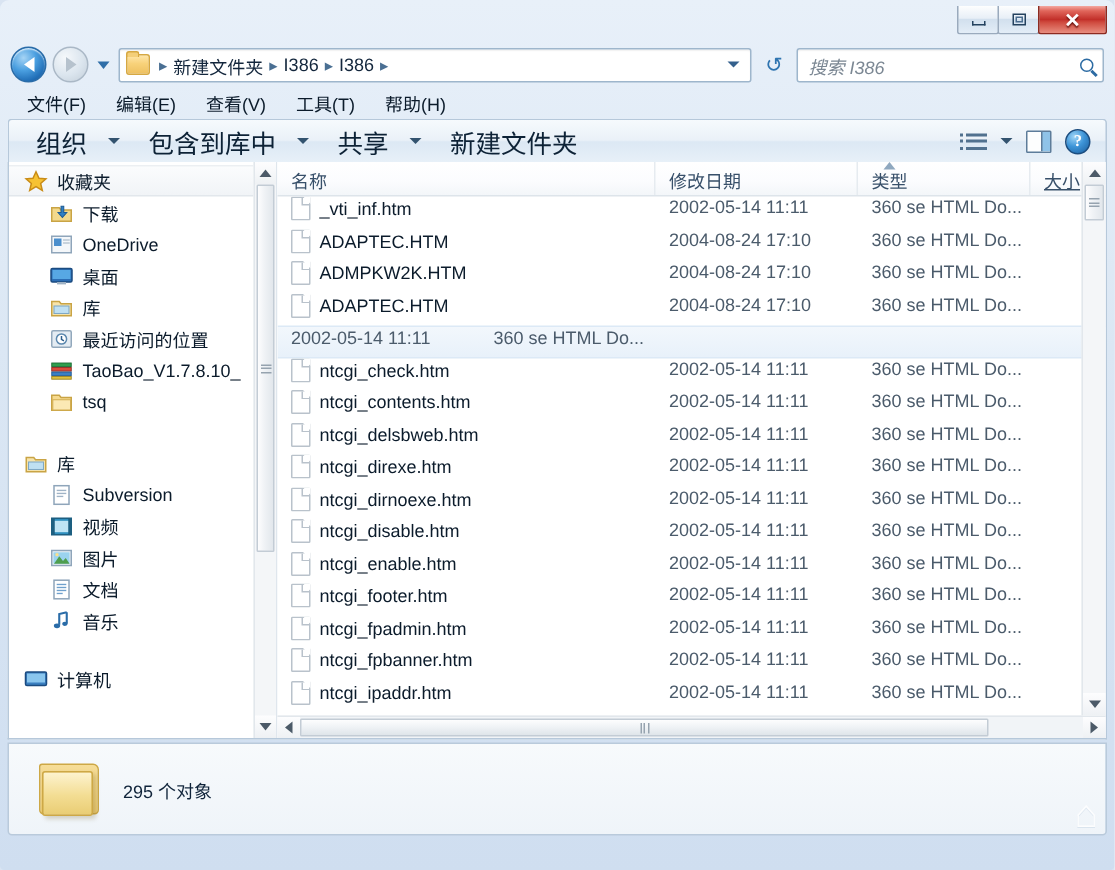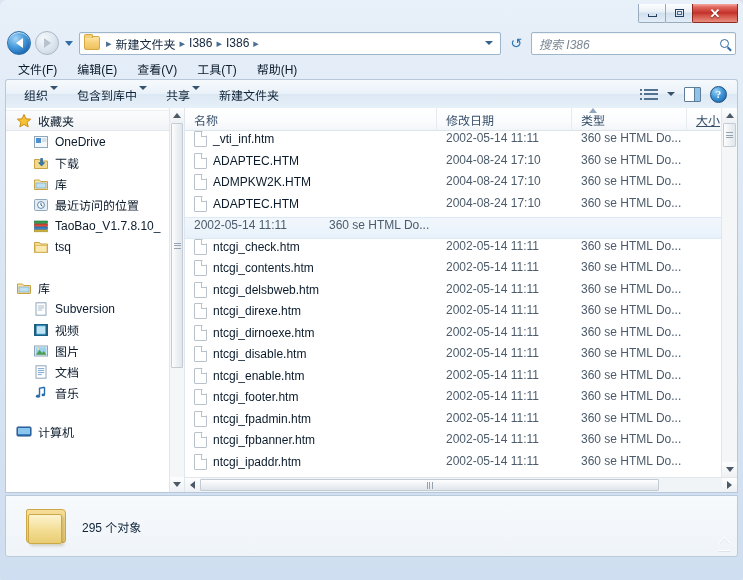--- a/index.html
+++ b/index.html
@@ -168,23 +168,23 @@
     height: 29px;
     background: linear-gradient(180deg,#f6fafd 0%, #eaf1f8 48%, #dce8f4 52%, #e7f0f8 100%);
     border: 1px solid #b6c8da;
     border-bottom: none;
     border-radius: 3px 3px 0 0;
     display:flex;align-items:center;
     padding: 0 6px 0 10px;
     gap: 0;
   }
   .cmd-item {
-    display:flex;align-items:flex-start;gap:2px;
+    display:flex;align-items:center;gap:14px;
     padding: 3px 11px 3px 8px;
-    color:#0d2236; font-size:12px;
+    color:#0d2236; font-size:17px;
   }
   .caret-dn { width:0;height:0;border-left:4px solid transparent;border-right:4px solid transparent;border-top:4px solid #33536f; }
   #cmd-right { margin-left:auto; display:flex; align-items:center; gap:9px; padding-right:4px;}
   .viewicon { width:14px;height:11px; display:flex;flex-direction:column;justify-content:space-between; }
   .viewicon i { display:block;height:2px;background:#51718f;width:100%; position:relative;}
   .viewicon i::before{content:"";position:absolute;left:-4px;top:0;width:2px;height:2px;background:#51718f;}
   .panebtn {
     width:17px;height:15px;border:1px solid #5d7c9a;background:#fdfefe;border-radius:1px;
     display:flex; position:relative; overflow:hidden;
   }
@@ -478,36 +478,44 @@
         <div class="nav-group">
           <div class="nav-row header selected">
             <svg class="nav-ico" viewBox="0 0 16 16">
               <polygon points="8,1.5 10,5.8 14.6,6.2 11.1,9.3 12.2,13.9 8,11.4 3.8,13.9 4.9,9.3 1.4,6.2 6,5.8" fill="#f6c233" stroke="#c98c16" stroke-width="1"></polygon>
             </svg>
             <span>收藏夹</span>
           </div>
 
           <div class="nav-row child">
             <svg class="nav-ico" viewBox="0 0 16 16">
+              <path d="M1.5 4.5h5l1.2 1.5h6.8v7.5h-13z" fill="#f3d98c" stroke="#c9a445"></path>
+              <path d="M9.5 3.5v4.2h2L8.6 11 5.7 7.7h2V3.5z" fill="#2f7fc4" stroke="#1d5b94" stroke-width=".7"></path>
+            </svg>
+            <span>下载</span>
+          </div>
+
+          <div class="nav-row child">
+            <svg class="nav-ico" viewBox="0 0 16 16">
               <rect x="1.5" y="2.5" width="13" height="11" fill="#f4f7fa" stroke="#8fa5ba"></rect>
               <rect x="3" y="4" width="5" height="5" fill="#4b8fcd"></rect>
               <rect x="9" y="4.5" width="4.5" height="1" fill="#b9c7d4"></rect>
               <rect x="9" y="6.5" width="4.5" height="1" fill="#b9c7d4"></rect>
             </svg>
             <span>OneDrive</span>
           </div>
 
           <div class="nav-row child">
             <svg class="nav-ico" viewBox="0 0 16 16">
-              <path d="M1.5 4.5h5l1.2 1.5h6.8v7.5h-13z" fill="#f3d98c" stroke="#c9a445"></path>
-              <path d="M9.5 3.5v4.2h2L8.6 11 5.7 7.7h2V3.5z" fill="#2f7fc4" stroke="#1d5b94" stroke-width=".7"></path>
-            </svg>
-            <span>下载</span>
-          </div>
-
+              <rect x="1" y="3" width="14" height="9" rx="1" fill="#2c6eb5" stroke="#1b4b80"></rect>
+              <rect x="2" y="4" width="12" height="6" fill="#57a8e4"></rect>
+              <rect x="5" y="12" width="6" height="1.6" fill="#9fb2c4"></rect>
+            </svg>
+            <span>桌面</span>
+          </div>
 
           <div class="nav-row child">
             <svg class="nav-ico" viewBox="0 0 16 16">
               <path d="M1.5 4h5l1.2 1.5h6.8v8h-13z" fill="#f7e4ab" stroke="#c9a445"></path>
               <rect x="3" y="7" width="10" height="5" fill="#bfe0f2" stroke="#7fa8c4" stroke-width=".7"></rect>
             </svg>
             <span>库</span>
           </div>
 
           <div class="nav-row child">

